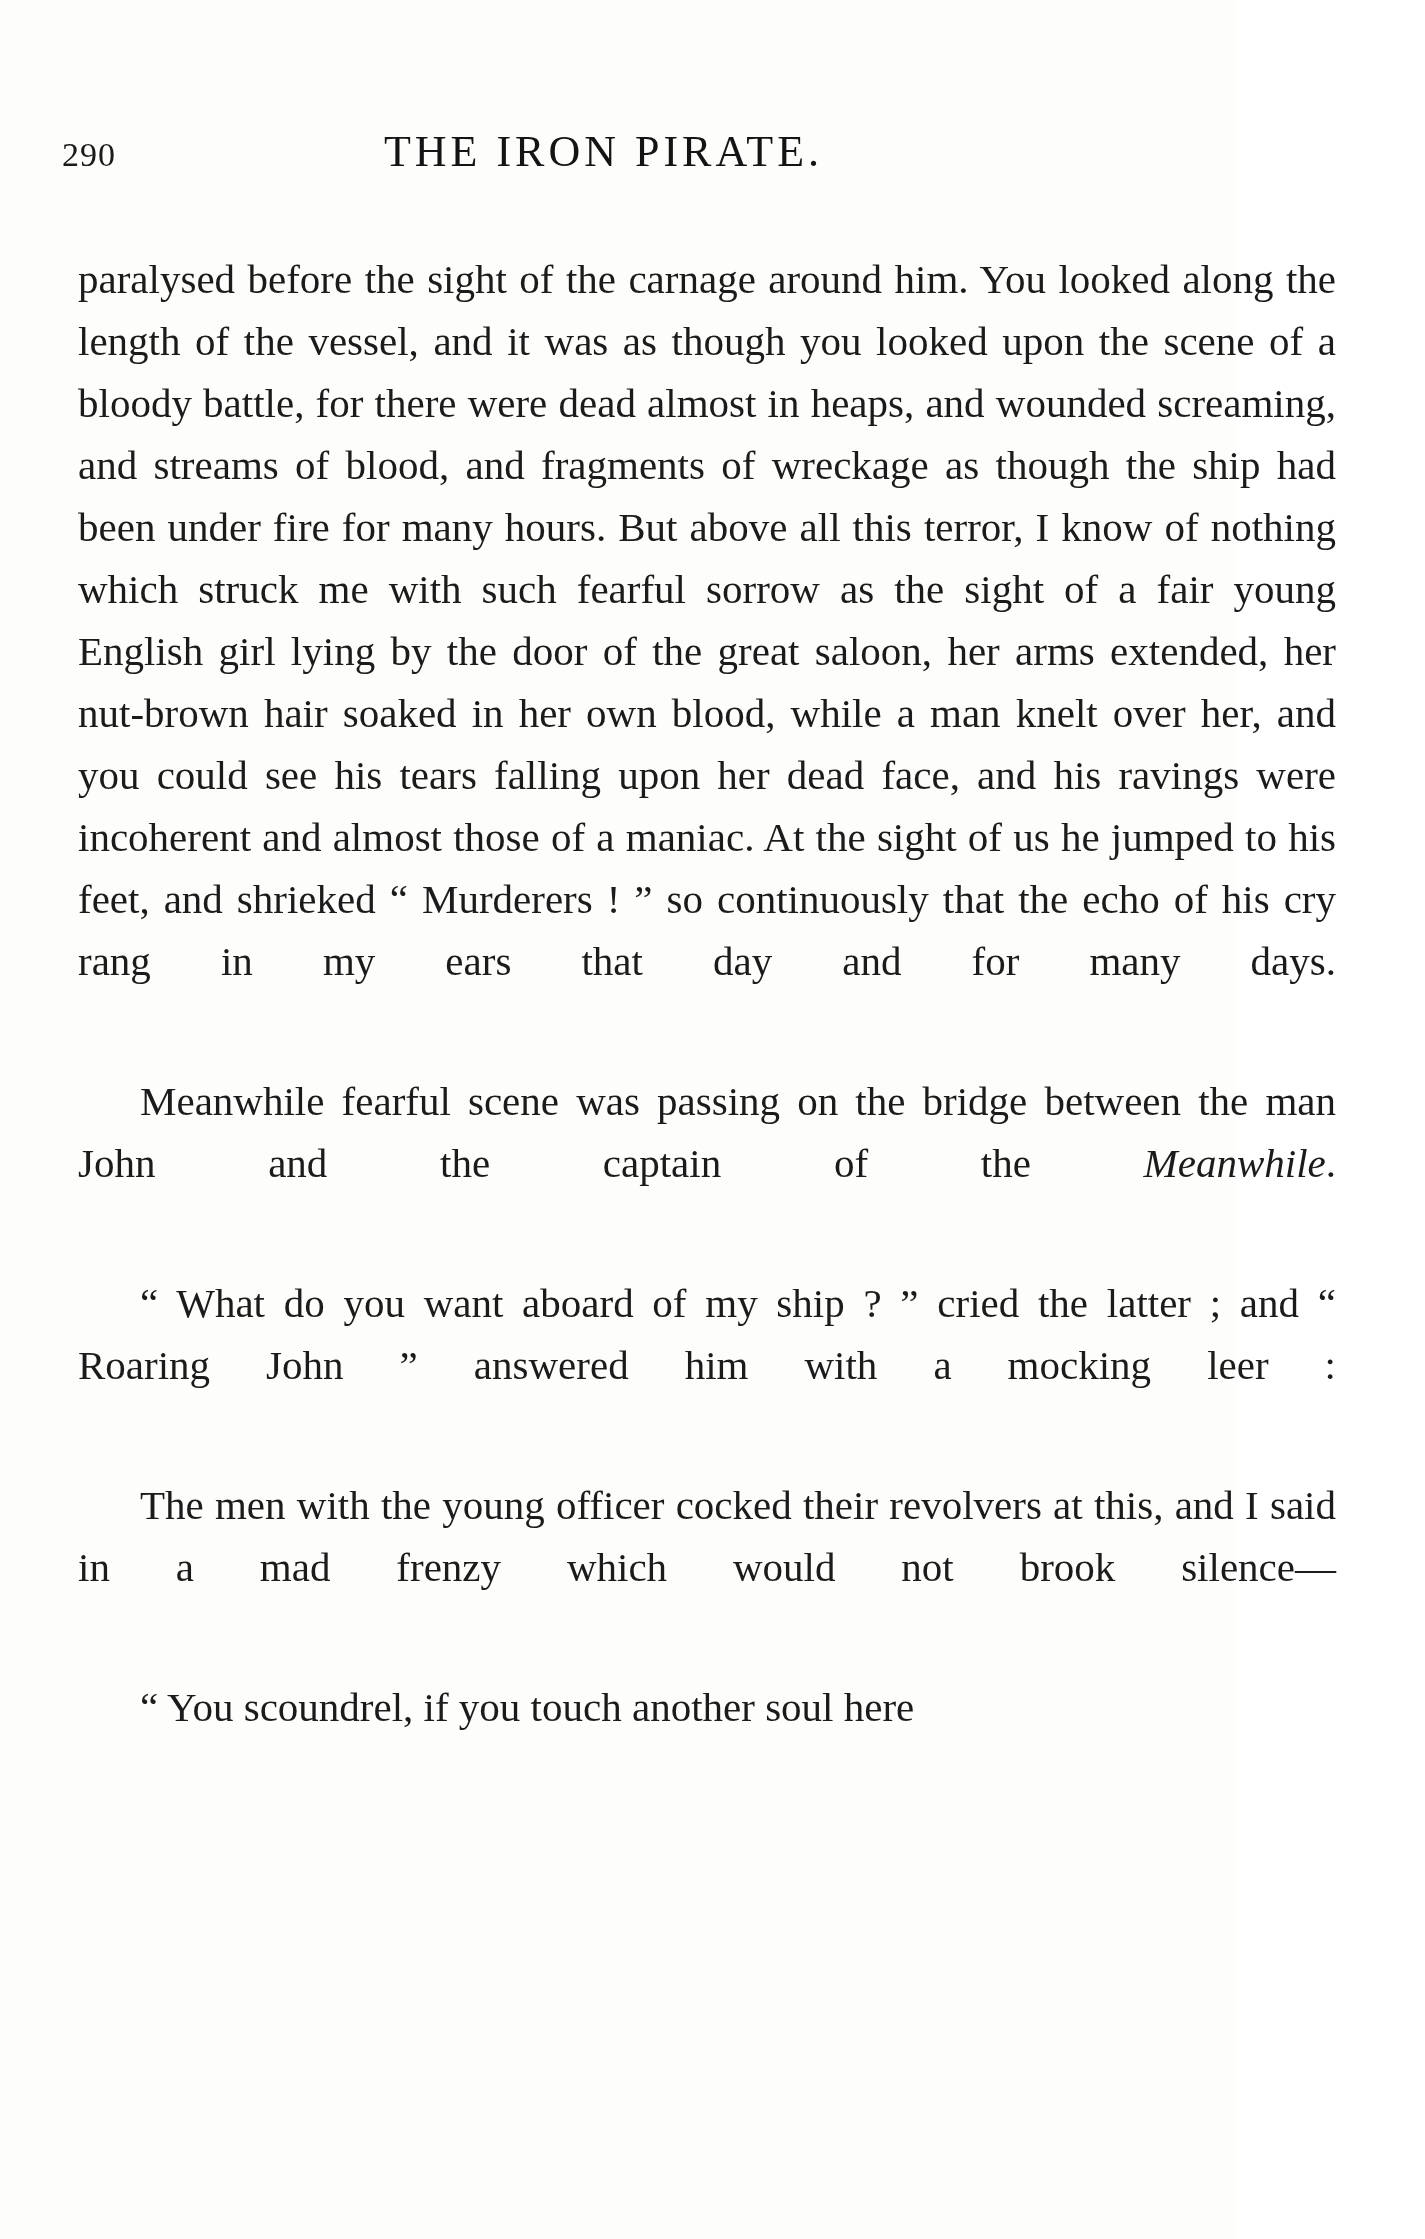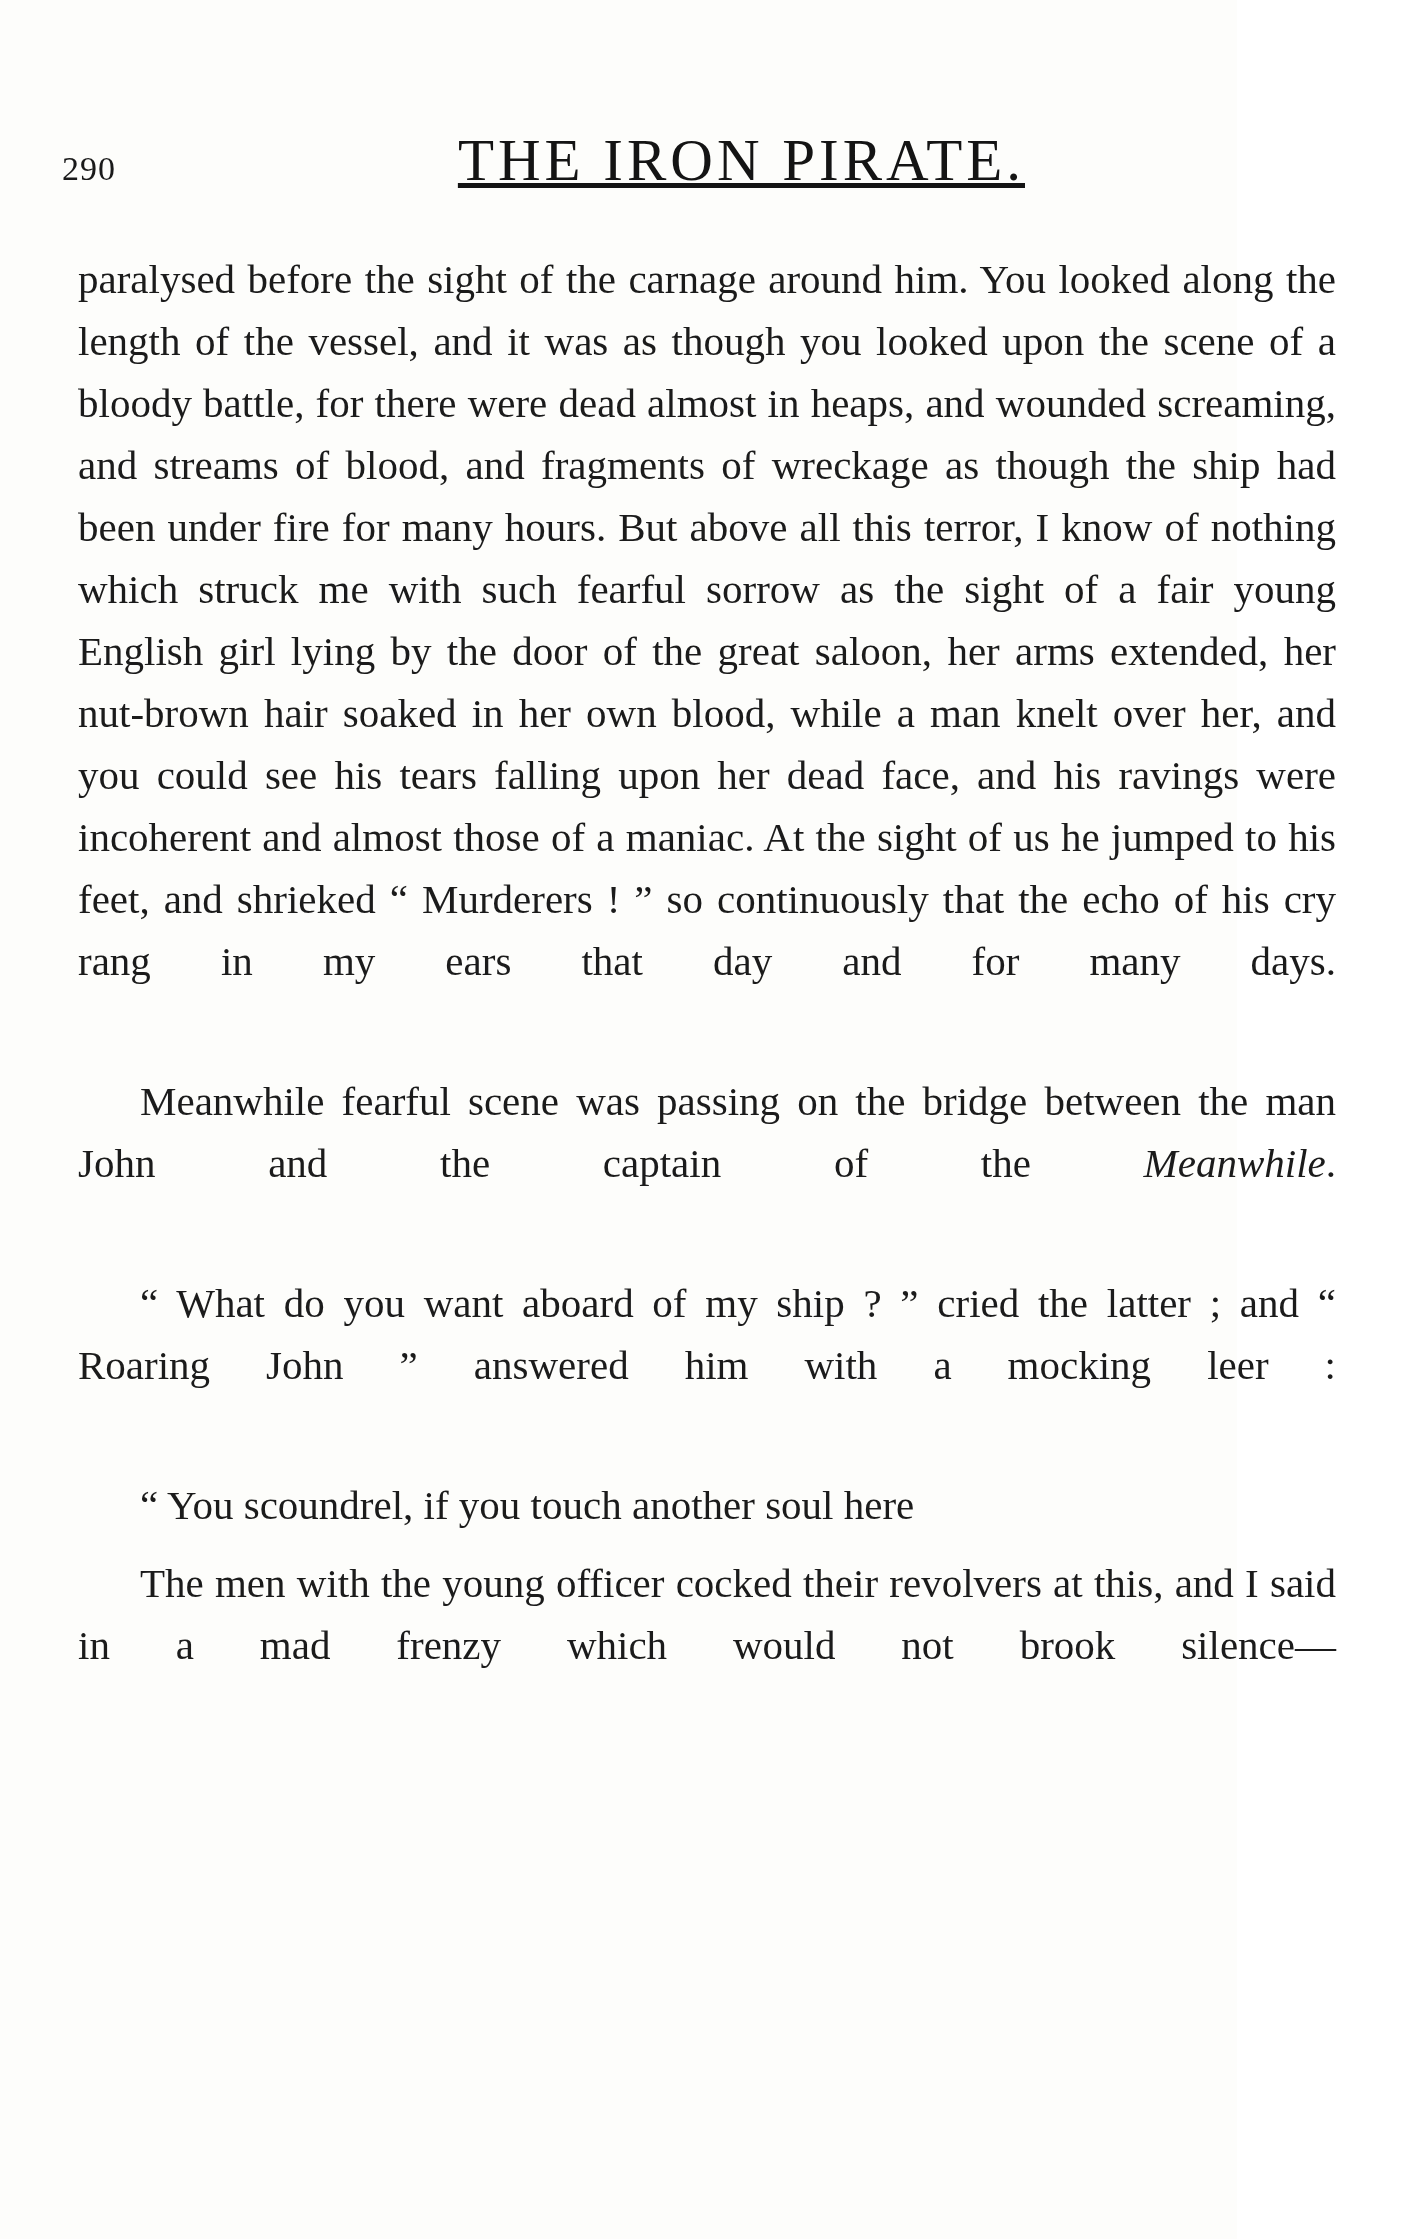--- a/index.html
+++ b/index.html
@@ -34,27 +34,26 @@
   .folio {
     font-family: "Liberation Serif", serif;
     font-size: 34px;
     letter-spacing: 1px;
     color: #1a1a1a;
     width: 120px;
     flex: 0 0 120px;
   }
   .running-title {
     flex: 1 1 auto;
-    text-align: right;
-    font-size: 59px;
+    text-align: center;
+    font-size: 44px;
     letter-spacing: 4px;
     color: #141414;
     padding-right: 150px;
     white-space: nowrap;
-    text-decoration: underline;
   }
   .body-text {
     position: absolute;
     top: 232px;
     left: 62px;
     width: 1290px;
   }
   p {
     margin: 16px;
     font-size: 41px;
@@ -95,18 +94,18 @@
 
   <div class="body-text">
 
     <p class="noindent">paralysed before the sight of the carnage around him. You looked along the length of the vessel, and it was as though you looked upon the scene of a bloody battle, for there were dead almost in heaps, and wounded screaming, and streams of blood, and fragments of wreckage as though the ship had been under fire for many hours. But above all this terror, I know of nothing which struck me with such fearful sorrow as the sight of a fair young English girl lying by the door of the great saloon, her arms extended, her nut-brown hair soaked in her own blood, while a man knelt over her, and you could see his tears falling upon her dead face, and his ravings were incoherent and almost those of a maniac. At the sight of us he jumped to his feet, and shrieked “ Murderers ! ” so continuously that the echo of his cry rang in my ears that day and for many days.</p>
 
     <p class="indent"><span>Meanwhile fearful scene was passing on the bridge between the man John and the captain of the </span><span class="italic">Meanwhile</span><span>.</span></p>
 
     <p class="indent">“ What do you want aboard of my ship ? ” cried the latter ; and “ Roaring John ” answered him with a mocking leer :</p>
 
 
+    <p class="indent">The men with the young officer cocked their revolvers at this, and I said in a mad frenzy which would not brook silence—</p>
+
     <p class="indent lastline-natural">“ You scoundrel, if you touch another soul here</p>
-
-    <p class="indent">The men with the young officer cocked their revolvers at this, and I said in a mad frenzy which would not brook silence—</p>
 
   </div>
 </div>
 
 </body></html>

